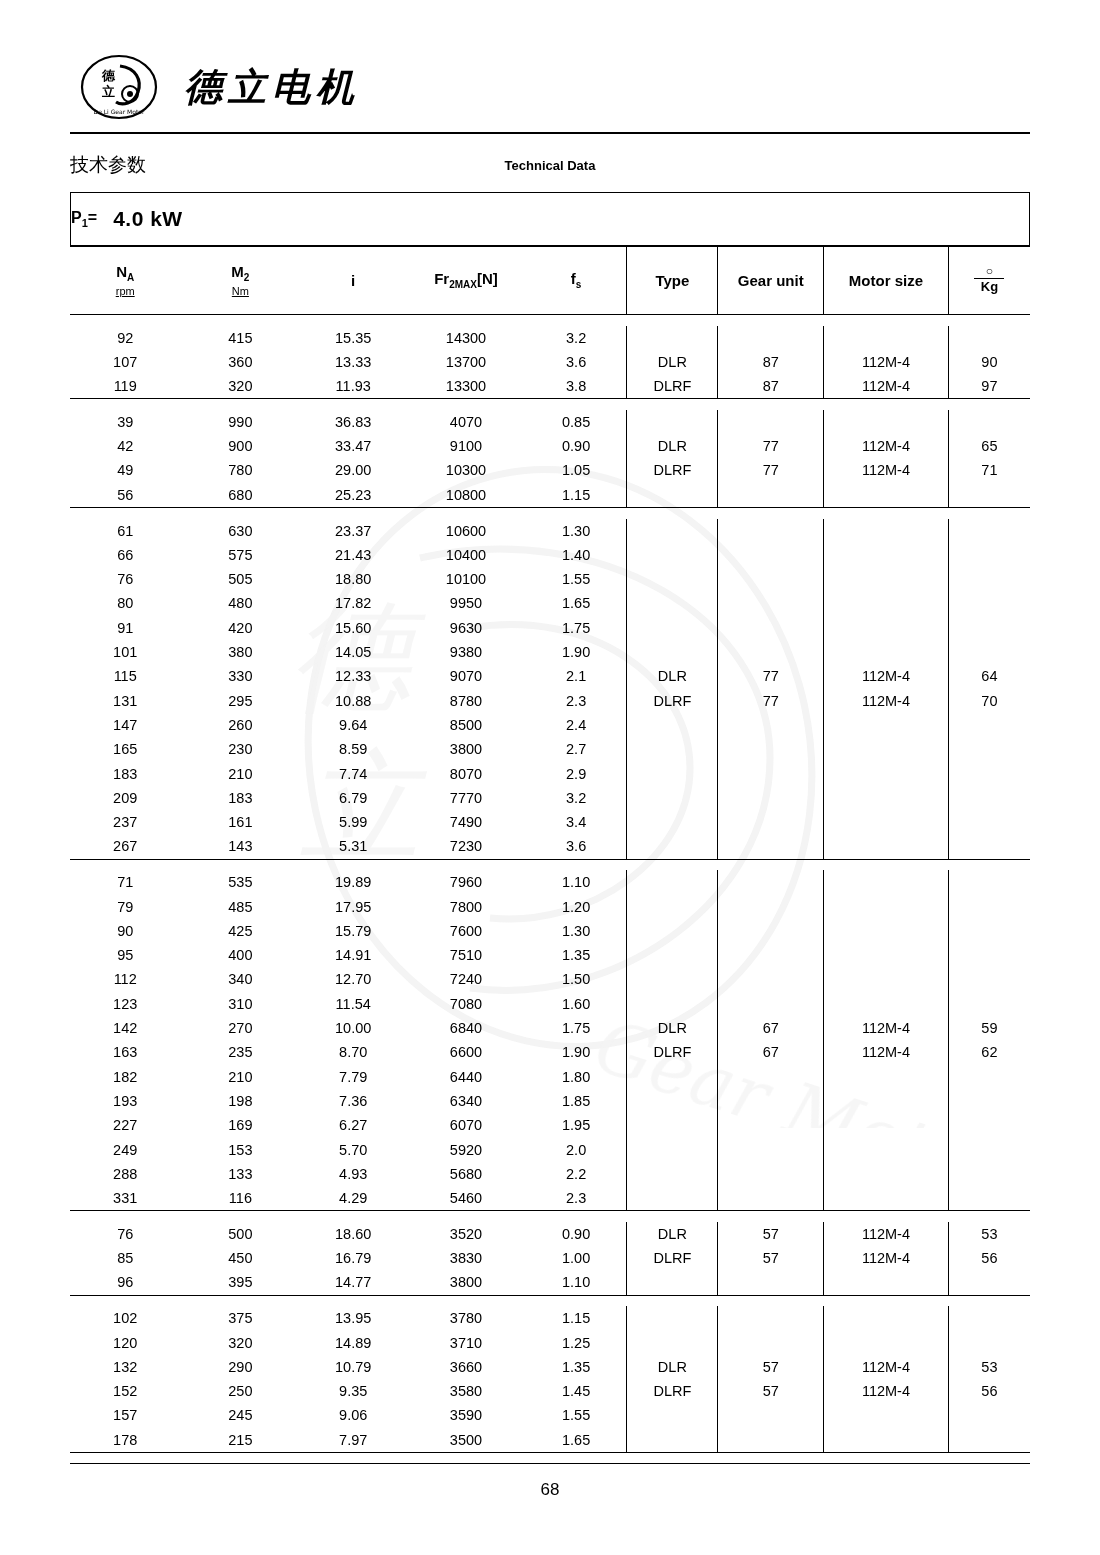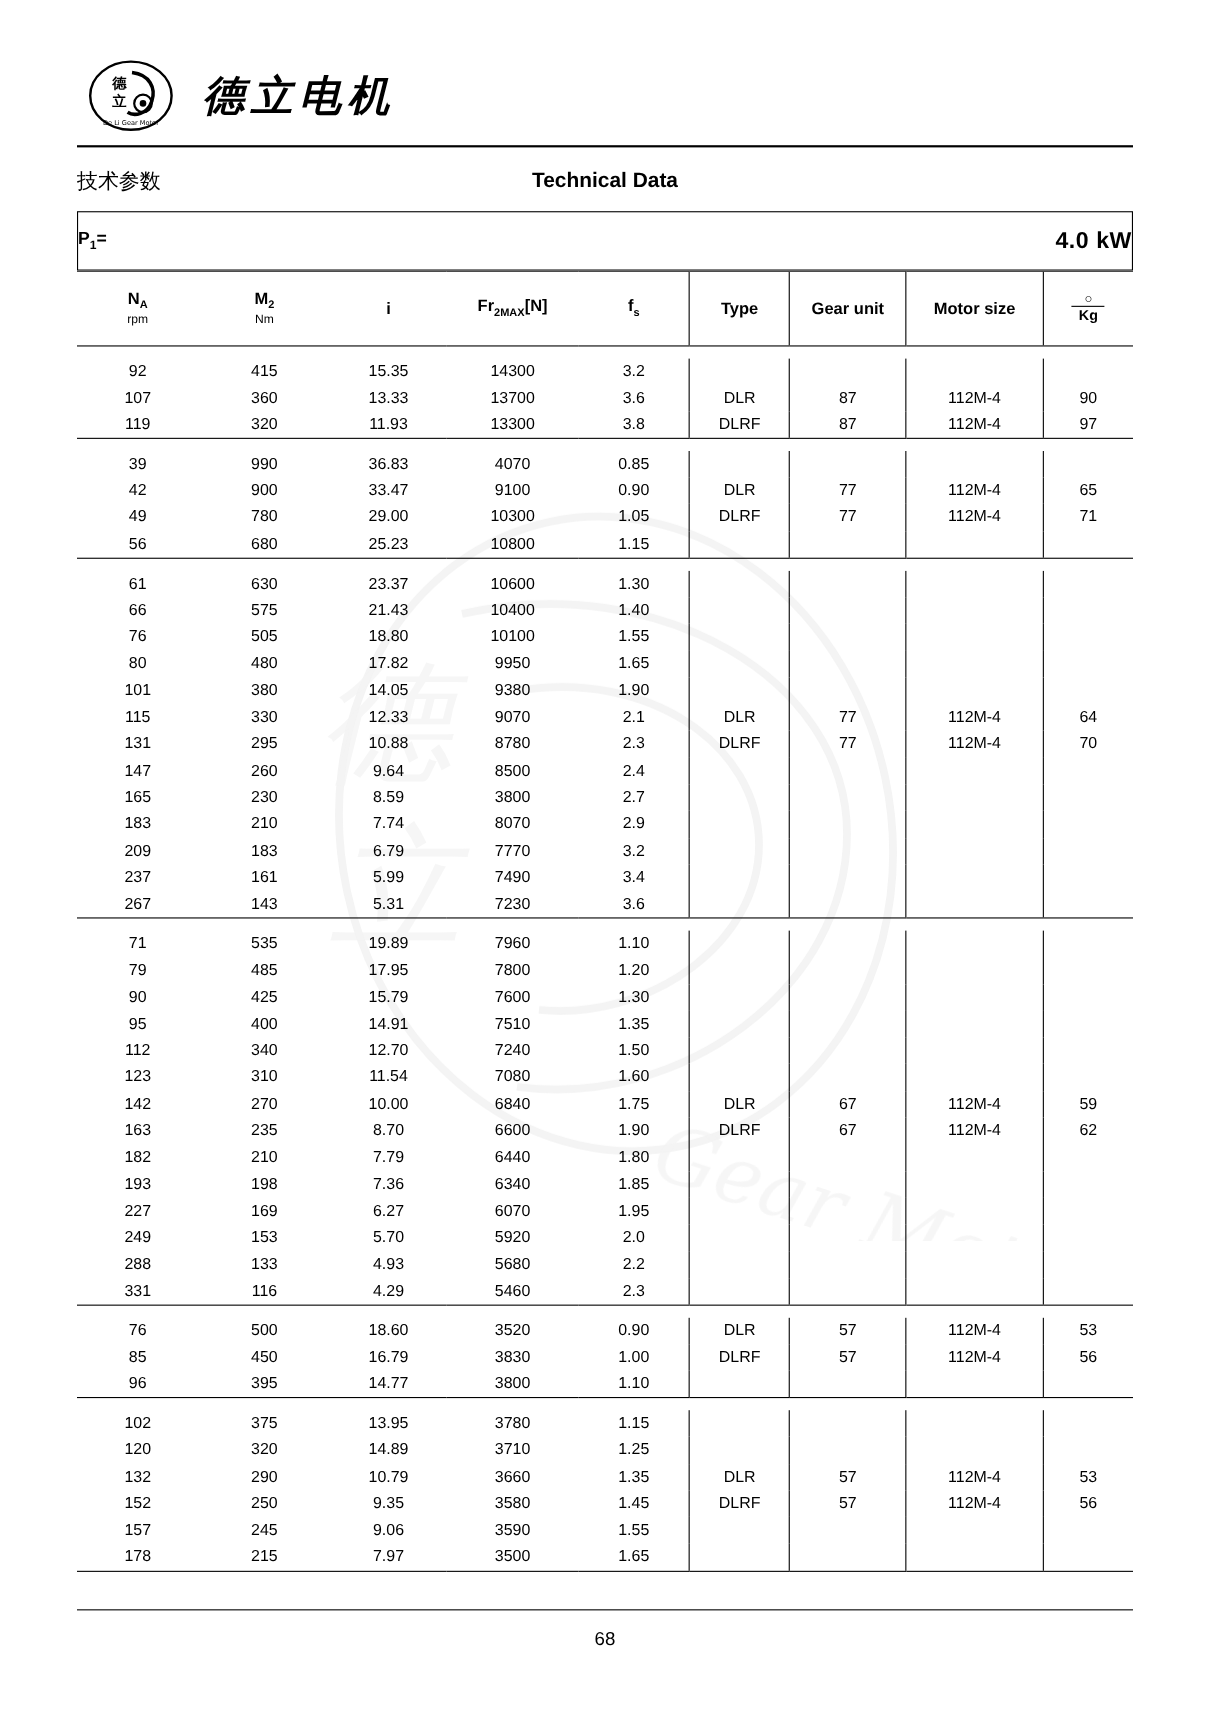--- a/index.html
+++ b/index.html
@@ -60,32 +60,33 @@
   }
   .subtitle-cn {
     font-size: 19px;
     font-weight: normal;
     font-family: "DejaVu Sans", sans-serif;
   }
   .subtitle-en {
     position: absolute;
     left: 0; right: 0;
     text-align: center;
-    font-size: 19px;
+    font-size: 13px;
     font-weight: bold;
   }
 
   
   .power-banner {
     margin-top: 10px;
     border: 1.5px solid #000;
     height: 54px;
     display: flex;
     align-items: center;
-    justify-content: space-between;
+    justify-content: flex-start;
+    gap: 16px;
   }
   .power-banner .p1 {
     font-size: 16px;
     font-weight: bold;
   }
   .power-banner .p1 sub {
     font-size: 11px;
   }
   .power-banner .pv {
     font-size: 21px;
@@ -105,21 +106,21 @@
     border-top: 1.5px solid #000;
     border-bottom: 1.5px solid #000;
     height: 68px;
     font-size: 15px;
     font-weight: bold;
     vertical-align: middle;
     position: relative;
   }
   .hdr-main { font-size: 15px; font-weight: bold; display:block; line-height: 1.15; }
   .hdr-main sub { font-size: 10px; }
-  .hdr-sub { font-size: 11px; font-weight: normal; display:block; line-height: 1.3; }
+  .hdr-sub { font-size: 11px; font-weight: normal; display:block; line-height: 1.3; text-decoration: underline; }
 
   
   .sep-left { border-left: 1.5px solid #000; }
 
   table.data tbody td {
     font-size: 14.5px;
     text-align: center;
     height: 24.3px;
     padding: 0;
     line-height: 24.3px;
@@ -415,20 +416,31 @@
           <td>480</td>
           <td>17.82</td>
           <td>9950</td>
           <td>1.65</td>
           <td class="sep-left"></td>
           <td class="sep-left"></td>
           <td class="sep-left"></td>
           <td class="sep-left"></td>
         </tr>
         <tr>
+          <td>91</td>
+          <td>420</td>
+          <td>15.60</td>
+          <td>9630</td>
+          <td>1.75</td>
+          <td class="sep-left"></td>
+          <td class="sep-left"></td>
+          <td class="sep-left"></td>
+          <td class="sep-left"></td>
+        </tr>
+        <tr>
           <td>101</td>
           <td>380</td>
           <td>14.05</td>
           <td>9380</td>
           <td>1.90</td>
           <td class="sep-left"></td>
           <td class="sep-left"></td>
           <td class="sep-left"></td>
           <td class="sep-left"></td>
         </tr>

